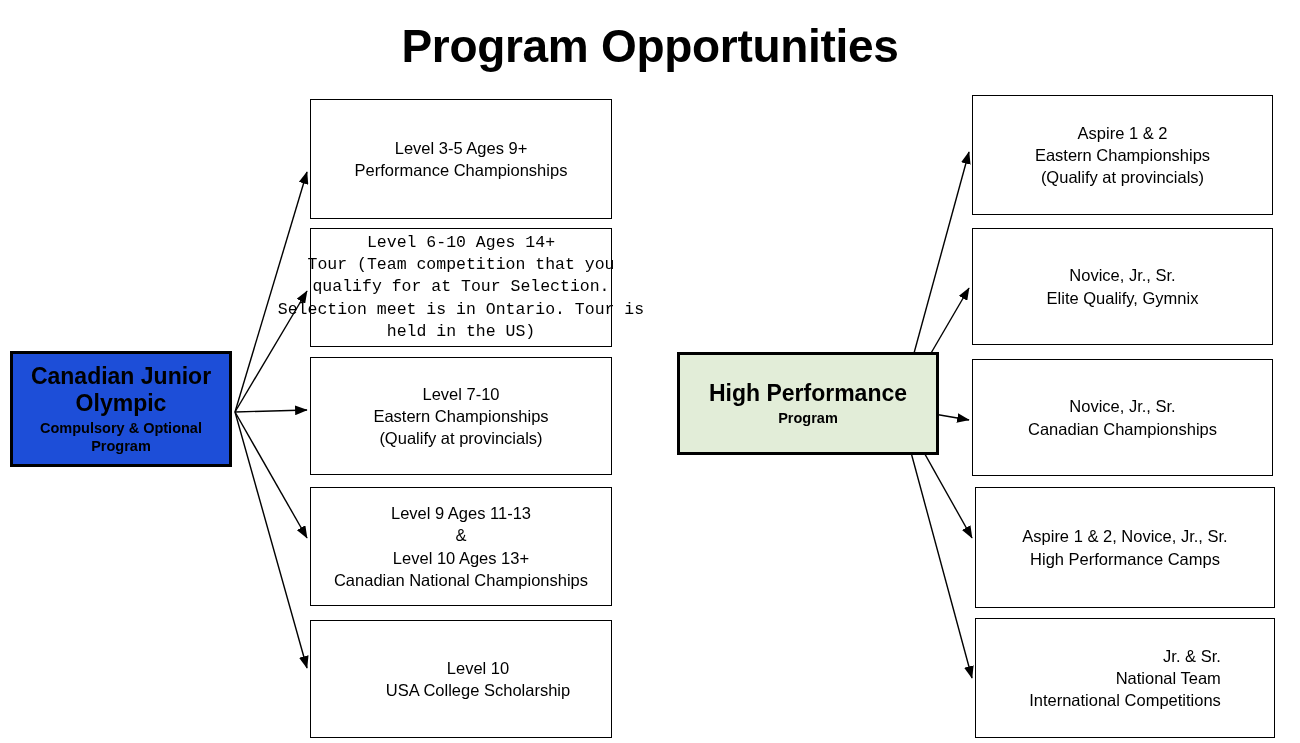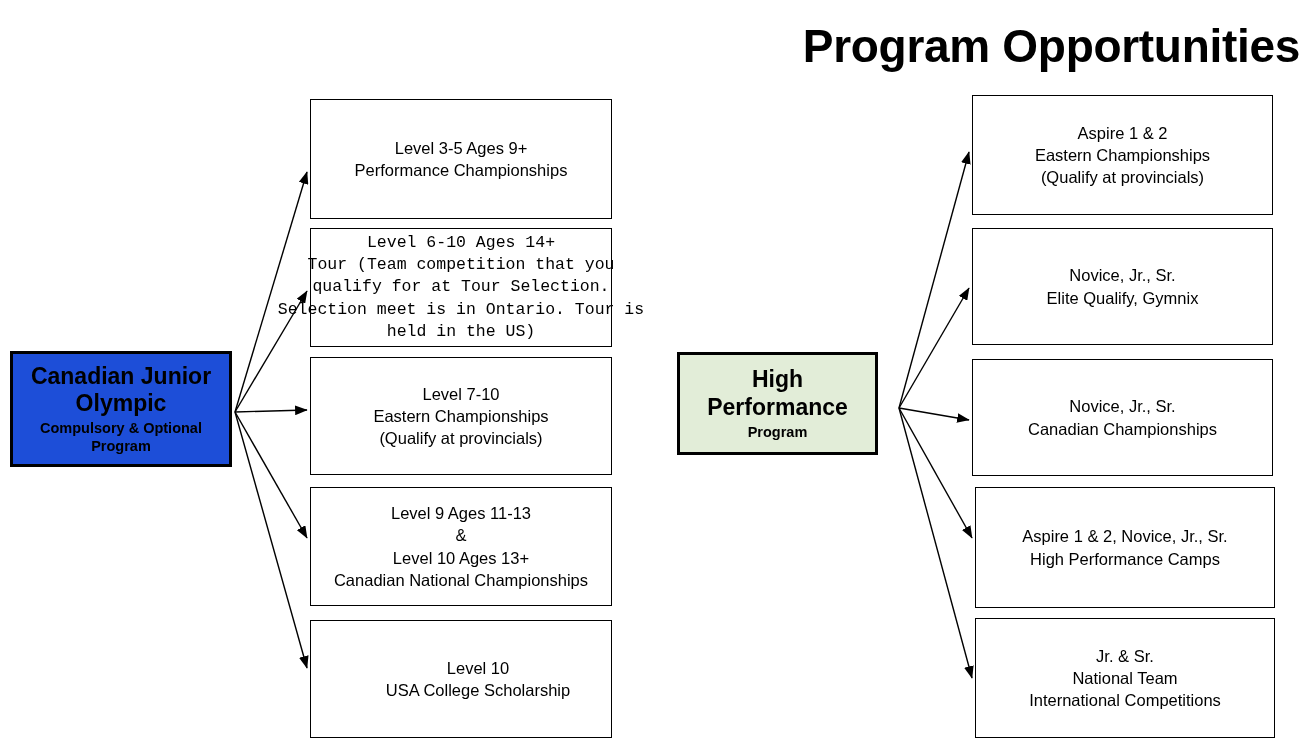--- a/index.html
+++ b/index.html
@@ -22,21 +22,21 @@
     top: 0;
     width: 1300px;
     height: 743px;
     pointer-events: none;
   }
   .title {
     position: absolute;
     left: 0;
     top: 22px;
     width: 1300px;
-    text-align: right;
+    text-align: center;
     font-size: 46px;
     font-weight: bold;
     letter-spacing: -0.3px;
     line-height: 1.05;
   }
   .node {
     position: absolute;
     box-sizing: border-box;
     display: flex;
     flex-direction: column;
@@ -107,21 +107,21 @@
     <div class="head">
         <span class="line">Canadian Junior</span>
         <span class="line">Olympic</span>
       </div>
     <div class="sub">
         <span class="line">Compulsory &amp; Optional</span>
         <span class="line">Program</span>
       </div>
   </div>
 
-  <div class="node source green" id="src-hp" style="left: 677px; top: 352px; width: 201px; height: 103px; background: rgb(226, 237, 216);">
+  <div class="node source green" id="src-hp" style="left: 677px; top: 352px; width: 262px; height: 103px; background: rgb(226, 237, 216);">
     <div class="head">
         <span class="line">High Performance</span>
       </div>
     <div class="sub">
         <span class="line">Program</span>
       </div>
   </div>
 
   <div id="left-nodes">
       <div class="node leaf" style="left: 310px; top: 99px; width: 302px; height: 120px;">
@@ -180,21 +180,21 @@
           <span class="line">Novice, Jr., Sr.</span>
           <span class="line">Canadian Championships</span>
         </div>
       </div>
       <div class="node leaf" style="left: 975px; top: 487px; width: 300px; height: 121px;">
         <div>
           <span class="line">Aspire 1 &amp; 2, Novice, Jr., Sr.</span>
           <span class="line">High Performance Camps</span>
         </div>
       </div>
-      <div class="node leaf" style="left: 975px; top: 618px; width: 300px; height: 120px;">
+      <div class="node leaf" style="left: 975px; top: 618px; width: 300px; height: 120px; text-align: right;">
         <div>
           <span class="line">Jr. &amp; Sr.</span>
           <span class="line">National Team</span>
           <span class="line">International Competitions</span>
         </div>
       </div>
     </div>
 
 </div>
 

